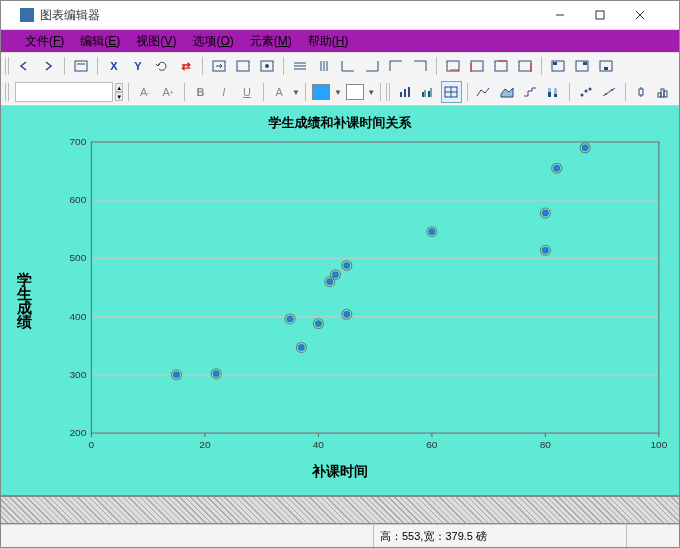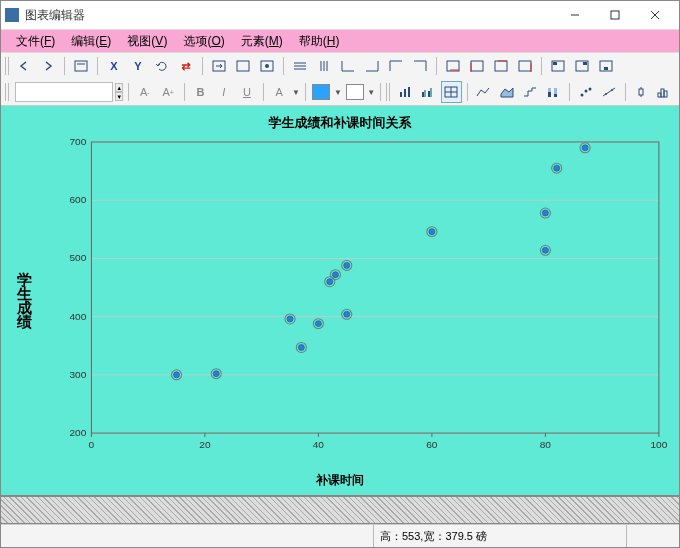--- a/index.html
+++ b/index.html
@@ -1,41 +1,41 @@
 <!DOCTYPE html>
 <html><head>
 <meta charset="utf-8">
 <style>
   html,body{margin:0;padding:0;width:680px;height:548px;font-family:"Microsoft YaHei","SimSun",sans-serif;font-size:11px;color:#000;background:#fff;overflow:hidden}
   .window{width:680px;height:548px;border:1px solid #888;box-sizing:border-box;display:flex;flex-direction:column;background:#f0f0f0}
-  .titlebar{height:28px;background:#fff;display:flex;align-items:center;padding:0 4px;border-bottom:1px solid #ddd}
+  .titlebar{height:28px;background:#fff;display:flex;align-items:center;padding:0 19px;border-bottom:1px solid #ddd}
   .titlebar .appicon{width:14px;height:14px;background:#3a6ea5;margin-right:6px}
   .titlebar .title{flex:1;font-size:12px;color:#333}
   .winbtns{display:flex;align-items:center}
   .winbtn{width:40px;height:24px;display:flex;align-items:center;justify-content:center;color:#333}
   .winbtn svg{stroke:#333}
-  .menubar{height:22px;background:#f9a8d4;display:flex;align-items:center;padding:0 7px;border-bottom:1px solid #ddd;font-size:12px}
+  .menubar{height:22px;background:#a21caf;display:flex;align-items:center;padding:0 16px;border-bottom:1px solid #ddd;font-size:12px}
   .menubar .menu{padding:2px 8px}
   .menubar .hot{text-decoration:underline}
   .toolbars{background:#f4f4f4;border-bottom:1px solid #ccc}
   .toolbar{display:flex;align-items:center;padding:2px 4px;gap:2px;flex-wrap:nowrap}
   .tbtn{width:20px;height:20px;border:1px solid transparent;display:flex;align-items:center;justify-content:center;font-size:11px;color:#2b4b7a;background:#f4f4f4}
   .tbtn svg{display:block}
   .tsep{width:1px;height:18px;background:#bbb;margin:0 3px}
   .grip{width:6px;height:18px;background:repeating-linear-gradient(90deg,#bbb 0 1px,transparent 1px 3px)}
   .swatch{width:16px;height:14px;border:1px solid #888}
   .drop{width:8px;height:20px;display:flex;align-items:center;justify-content:center;font-size:8px;color:#555}
   .fontsel{width:100px;height:18px;border:1px solid #bbb;background:#fff;margin-left:2px}
   .spin{width:8px;height:18px;display:flex;flex-direction:column}
   .spin div{flex:1;border:1px solid #bbb;font-size:6px;display:flex;align-items:center;justify-content:center;background:#eee}
   .content{flex:1;background:#5eead4;position:relative;overflow:hidden}
   .chart{position:absolute;inset:0}
   .charttitle{position:absolute;top:8px;left:0;right:0;text-align:center;font-size:13px;font-weight:bold}
   .ylabel{position:absolute;left:16px;top:50%;transform:translateY(-50%);font-size:15px;font-weight:bold;width:14px;line-height:14px;text-align:center}
-  .xlabel{position:absolute;bottom:6px;left:0;right:0;text-align:center;font-size:12px;font-weight:bold}
+  .xlabel{position:absolute;bottom:14px;left:0;right:0;text-align:center;font-size:14px;font-weight:bold}
   .plot{position:absolute;left:60px;top:30px;right:10px;bottom:40px}
   .plot svg{width:100%;height:100%}
   .hatch{height:26px;background:repeating-linear-gradient(45deg,#aaa 0 1px,#ddd 1px 4px);border-top:2px solid #888;border-bottom:1px solid #888}
   .statusbar{height:22px;background:#f4f4f4;border-top:1px solid #ccc;display:flex;align-items:center;font-size:11px}
   .statusbar .pane{border-left:1px solid #bbb;height:100%;display:flex;align-items:center;padding:0 6px}
   .statusbar .spacer{flex:1}
   .statusbar .grow{width:240px}
 </style>
 </head>
 <body>

